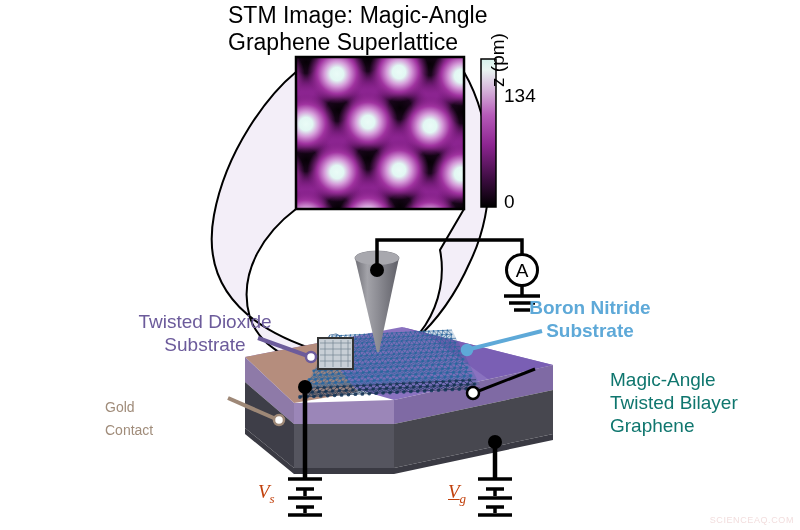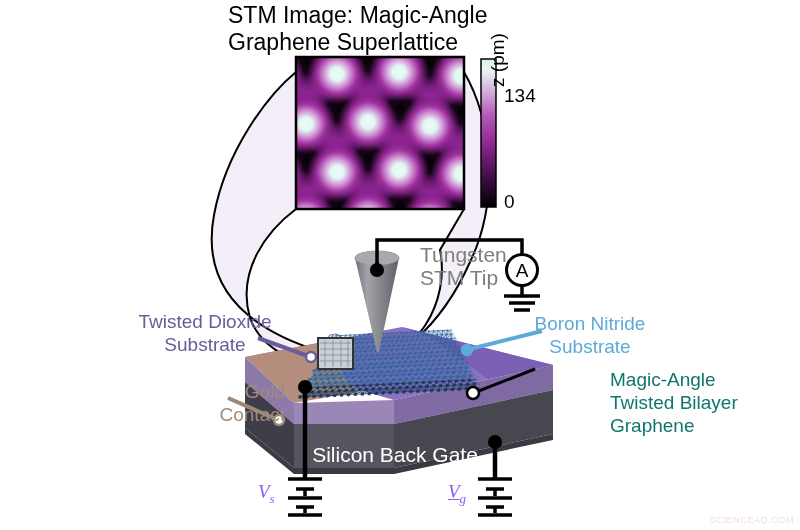--- a/index.html
+++ b/index.html
@@ -35,36 +35,37 @@
     white-space: pre-line;
     line-height: 23px;
   }
   .lbl-sio2 {
     left: 105px; top: 310px; width: 200px;
     text-align: center;
     font-size: 19px;
     color: #6c5b9b;
   }
   .lbl-gold {
-    left: 105px; top: 380px; width: 180px;
-    text-align: right;
-    font-size: 19px;
+    left: 105px; top: 396px; width: 180px;
+    text-align: left;
+    font-size: 14px;
     color: #a08c7a;
   }
   .lbl-tungsten {
     left: 420px; top: 243px; width: 150px;
     text-align: left;
     font-size: 21px;
     color: #7e7e7e;
   }
   .lbl-bn {
-    left: 500px; top: 312px; width: 180px;
+    left: 500px; top: 296px; width: 180px;
     text-align: center;
     font-size: 19px;
     color: #5ea9d8;
+    font-weight: bold;
   }
   .lbl-matbg {
     left: 610px; top: 368px; width: 200px;
     text-align: left;
     font-size: 19px;
     color: #0f766e;
   }
   .lbl-backgate {
     left: 280px; top: 443px; width: 230px;
     text-align: center;
@@ -87,21 +88,21 @@
     color: #000000;
     font-family: "Liberation Sans", sans-serif;
     transform: rotate(-90deg);
     transform-origin: 0 0;
     text-align: center;
   }
   .vlbl {
     position: absolute;
     font-size: 19px;
     font-style: italic;
-    color: #8b5cf6;
+    color: #c2410c;
     font-family: "Liberation Serif", serif;
     text-align: right;
   }
   .vlbl sub { font-size: 13px; font-style: italic; }
   .watermark {
     position: absolute;
     right: 6px; bottom: 5px;
     font-size: 9px;
     letter-spacing: 0.6px;
     color: #f2dede;
@@ -1813,31 +1814,28 @@
       <line x1="478" y1="515" x2="512" y2="515"></line>
     </g>
   </svg>
 
   <div class="lbl lbl-sio2">Twisted Dioxide
 Substrate</div>
 
   <div class="lbl lbl-gold">Gold
 Contact</div>
 
-  <div class="lbl lbl-tungsten">Tungsten
-STM Tip</div>
 
   <div class="lbl lbl-bn">Boron Nitride
 Substrate</div>
 
   <div class="lbl lbl-matbg">Magic-Angle
 Twisted Bilayer
 Graphene</div>
 
-  <div class="lbl lbl-backgate">Silicon Back Gate</div>
 
   <div class="cb-num cb-top">134</div>
   <div class="cb-num cb-bot">0</div>
   <div class="cb-axis">z (pm)</div>
 
   <div class="vlbl" style="left:258px; top:481px;"><span>V</span><sub>s</sub></div>
 
   <div class="vlbl" style="left:448px; top:481px;text-decoration:underline;"><span>V</span><sub>g</sub></div>
 
   <div class="watermark">SCIENCEAQ.COM</div>

